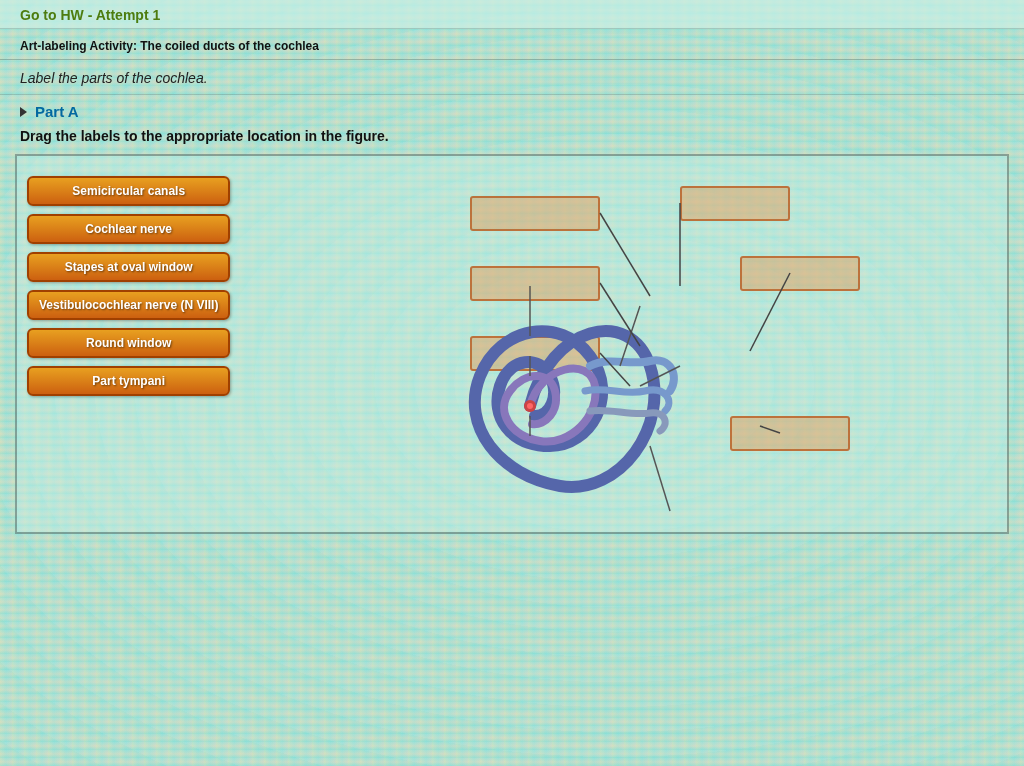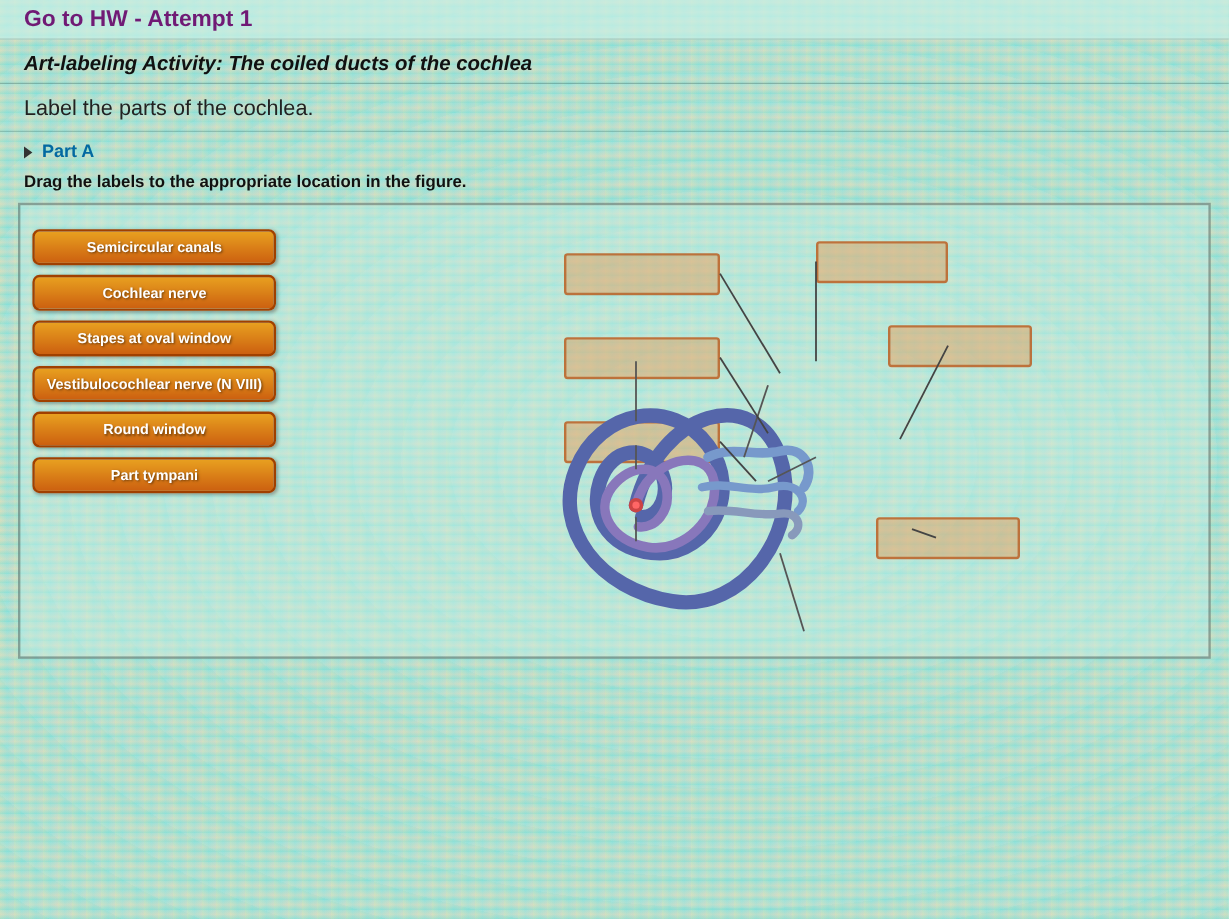--- a/index.html
+++ b/index.html
@@ -47,43 +47,43 @@
       padding: 0;
     }
 
     .top-bar {
       background: rgba(200,240,230,0.7);
       padding: 6px 20px 4px;
       border-bottom: 1px solid rgba(0,0,0,0.15);
     }
 
     .attempt-label {
-      font-size: 19px;
-      color: #701a75;
+      font-size: 14px;
+      color: #4d7c0f;
       font-weight: bold;
     }
 
     .activity-title {
-      font-size: 17px;
+      font-size: 12px;
       font-weight: bold;
       color: #111;
       margin: 10px 20px 6px;
-      font-style: italic;
     }
 
     .divider {
       height: 1px;
       background: rgba(0,0,0,0.2);
       margin: 0 0 8px;
     }
 
     .instruction {
-      font-size: 18px;
+      font-size: 14px;
       color: #222;
       margin: 10px 20px 8px;
+      font-style: italic;
     }
 
     .divider2 {
       height: 1px;
       background: rgba(0,0,0,0.15);
       margin: 0 0 8px;
     }
 
     .part-a {
       display: flex;

